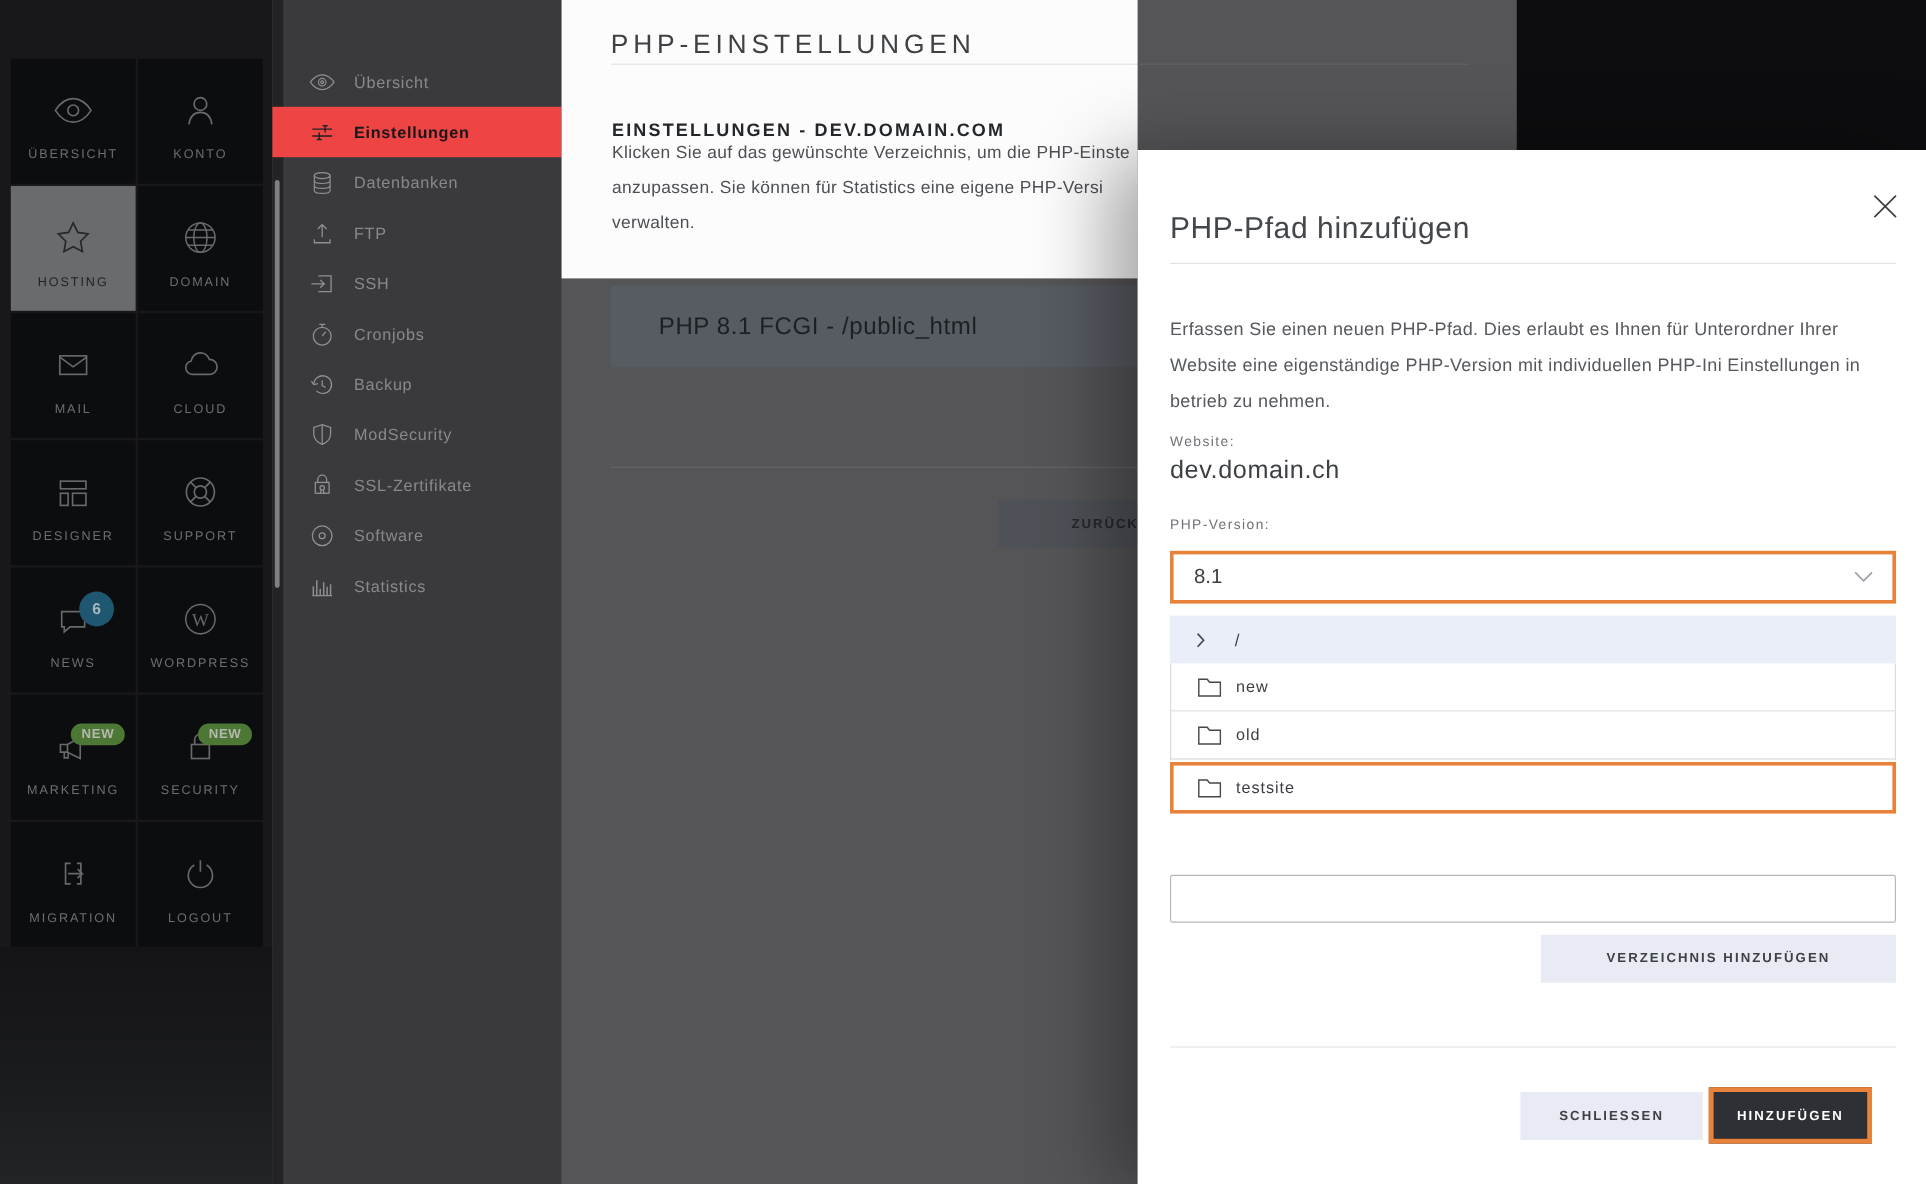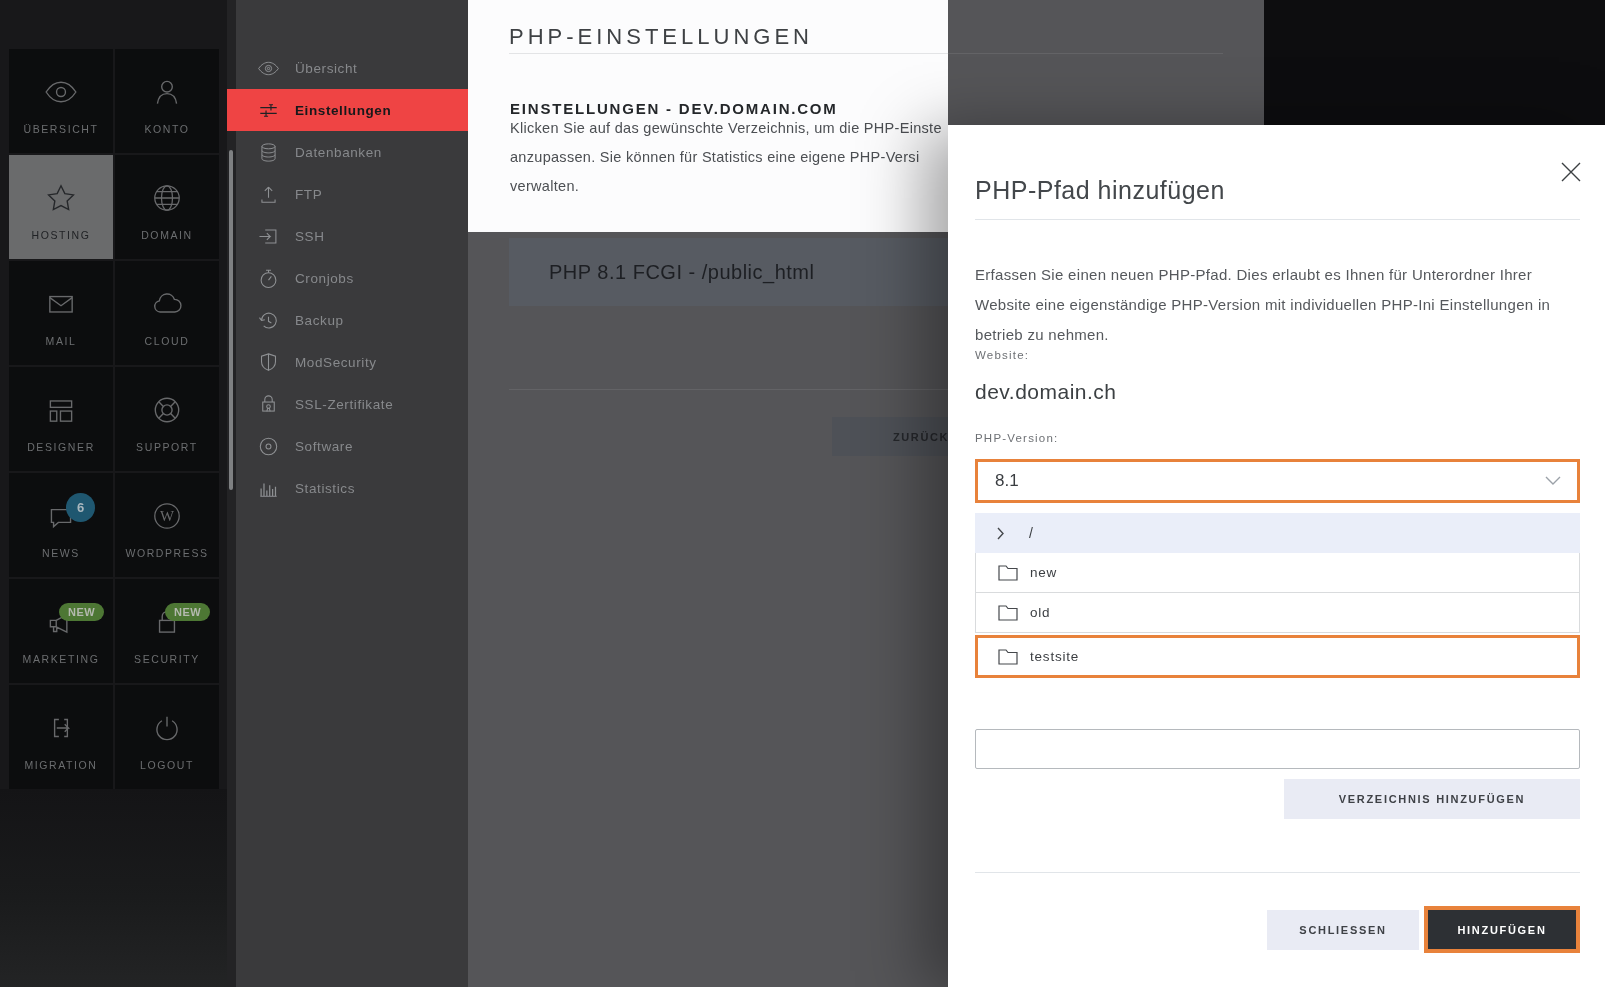--- a/index.html
+++ b/index.html
@@ -81,21 +81,21 @@
   .drow .rlbl{margin-left:10px;}
   .drow.selected{border:3px solid var(--orange);height:43px;margin-top:2px;padding-left:20px;}
   #dir-input{position:absolute;left:0;top:604px;width:605px;height:40px;border:1px solid #b5b9bd;
       border-radius:2px;background:#fff;font-family:inherit;font-size:15px;padding:0 12px;color:#3a3d41;}
   #add-dir-btn{position:absolute;left:309px;top:654px;width:296px;height:40px;background:#e9ebf4;
       border:none;font-family:inherit;font-size:11px;font-weight:700;letter-spacing:1.7px;
       color:#3e4146;cursor:pointer;}
   #close-btn{position:absolute;left:292px;top:785px;width:152px;height:40px;background:#e9ebf4;
       border:none;font-family:inherit;font-size:11px;font-weight:700;letter-spacing:1.7px;
       color:#3e4146;cursor:pointer;}
-  #submit-btn{position:absolute;left:449px;top:781px;width:156px;height:47px;background:#2d3034;
+  #submit-btn{position:absolute;left:449px;top:781px;width:136px;height:47px;background:#2d3034;
       border:4px solid var(--orange);font-family:inherit;font-size:11px;font-weight:700;
       letter-spacing:1.7px;color:#ffffff;cursor:pointer;}
   svg{display:block;}
 </style>
 </head>
 <body>
 
 <div id="app">
 
   <aside id="rail">
@@ -396,21 +396,21 @@
       <span id="modal-close">
           <svg width="22" height="22" viewBox="0 0 22 22" fill="none" stroke="currentColor" stroke-width="1.4">
             <path d="M2 2l18 18M20 2L2 20"></path>
           </svg>
         </span>
 
       <div class="mhr" style="top:94px"></div>
 
       <p id="modal-desc">Erfassen Sie einen neuen PHP-Pfad. Dies erlaubt es Ihnen für Unterordner Ihrer Website eine eigenständige PHP-Version mit individuellen PHP-Ini Einstellungen in betrieb zu nehmen.</p>
 
-      <span class="flabel" style="top:224px">Website:</span>
+      <span class="flabel" style="top:238px">Website:</span>
       <div id="website-value">dev.domain.ch</div>
 
       <span class="flabel" style="top:307px">PHP-Version:</span>
 
       <div id="php-select">
         <span>8.1</span>
         <span class="chev">
             <svg width="16" height="10" viewBox="0 0 16 10" fill="none" stroke="currentColor" stroke-width="1.4">
               <path d="M1 1l7 7 7-7"></path>
             </svg>

